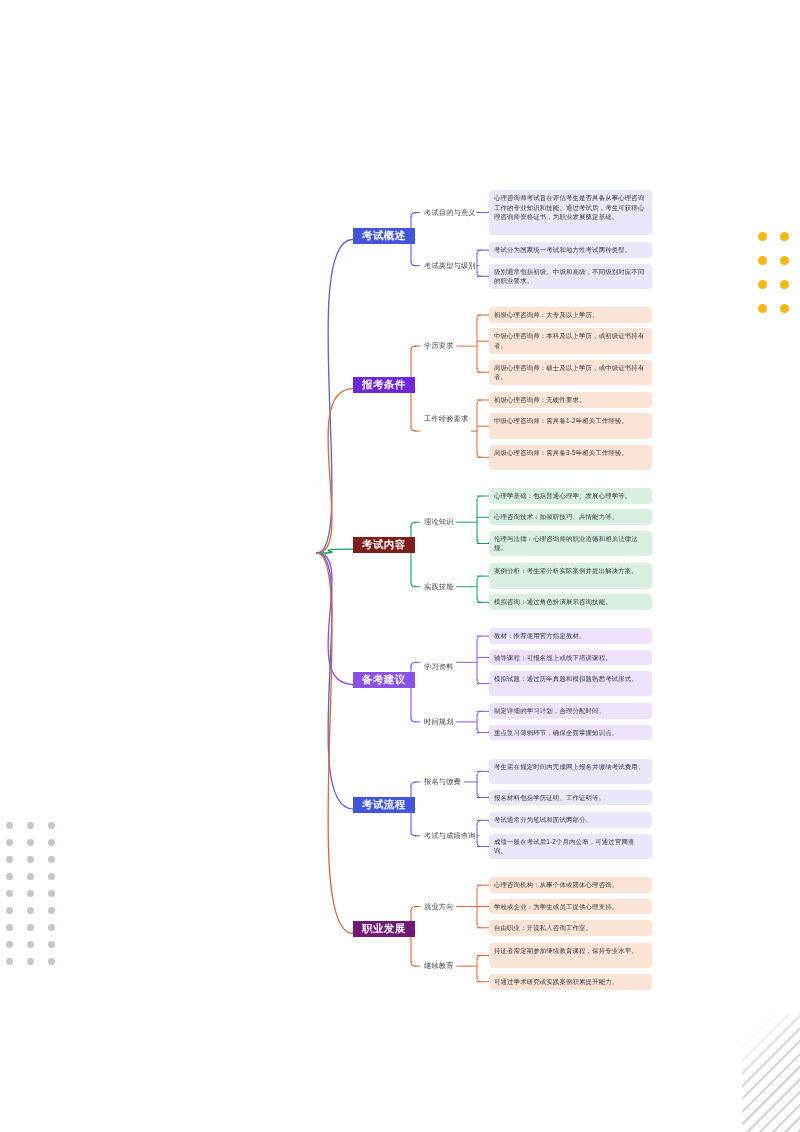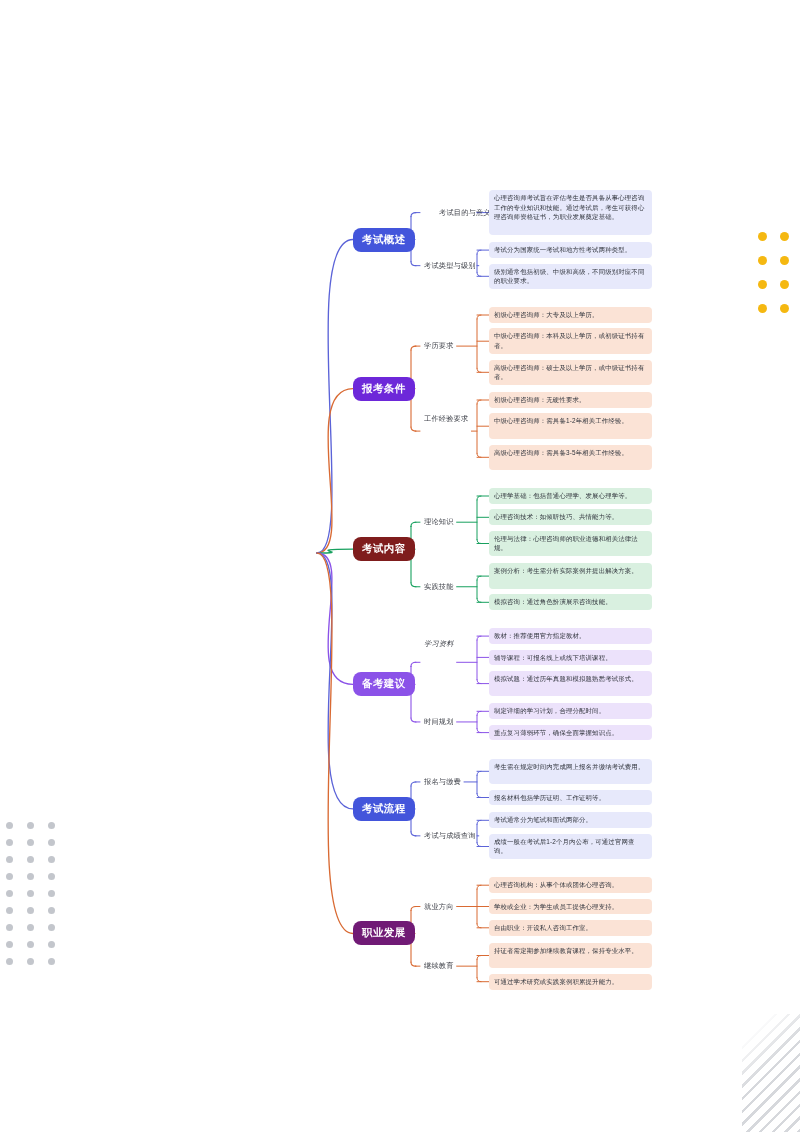--- a/index.html
+++ b/index.html
@@ -30,21 +30,21 @@
 
   #root-node{
     left:143px;top:535px;width:174px;height:37px;
     background:#23242a;border-radius:9px;
     display:flex;align-items:center;justify-content:center;
     color:#ffffff;font-size:14.5px;font-weight:bold;letter-spacing:.6px;
     box-shadow:0 2px 5px rgba(0,0,0,.22);
   }
 
   .branch{
-    height:24px;border-radius:8px;
+    height:16px;border-radius:0;
     display:flex;align-items:center;justify-content:center;
     color:#fff;font-size:10.5px;font-weight:bold;letter-spacing:.4px;
     padding:0 9px;white-space:nowrap;
   }
 
   .sub{
     font-size:7.2px;color:#3a3d45;white-space:nowrap;
     display:flex;align-items:center;letter-spacing:.2px;
   }
 
@@ -214,21 +214,21 @@
       <i></i>
       <i></i>
       <i></i>
       <i></i>
     </div>
   <div class="deco" id="hatch"></div>
 
 
   <div id="nodes-layer">
       <div class="node branch" style="left: 353px; top: 227.55px; background: rgb(67, 85, 219);">考试概述</div>
-      <div class="node sub" style="left: 439px; top: 207.6px;">考试目的与意义</div>
+      <div class="node sub" style="left: 424px; top: 207.6px;">考试目的与意义</div>
       <div class="node leaf" style="left: 489px; top: 190px; width: 163px; min-height: 45.2px; background: rgb(231, 233, 251);">心理咨询师考试旨在评估考生是否具备从事心理咨询工作的专业知识和技能。通过考试后，考生可获得心理咨询师资格证书，为职业发展奠定基础。</div>
       <div class="node sub" style="left: 424px; top: 260.65px;">考试类型与级别</div>
       <div class="node leaf" style="left: 489px; top: 242.2px; width: 163px; min-height: 15.8px; background: rgb(231, 233, 251);">考试分为国家统一考试和地方性考试两种类型。</div>
       <div class="node leaf" style="left: 489px; top: 263.5px; width: 163px; min-height: 25.6px; background: rgb(231, 233, 251);">级别通常包括初级、中级和高级，不同级别对应不同的职业要求。</div>
       <div class="node branch" style="left: 353px; top: 376.6px; background: #6d28d9;">报考条件</div>
       <div class="node sub" style="left: 424px; top: 341.1px;">学历要求</div>
       <div class="node leaf" style="left: 489px; top: 307.1px; width: 163px; min-height: 15.8px; background: rgb(251, 227, 214);">初级心理咨询师：大专及以上学历。</div>
       <div class="node leaf" style="left: 489px; top: 328.4px; width: 163px; min-height: 25.6px; background: rgb(251, 227, 214);">中级心理咨询师：本科及以上学历，或初级证书持有者。</div>
       <div class="node leaf" style="left: 489px; top: 359.5px; width: 163px; min-height: 25.6px; background: rgb(251, 227, 214);">高级心理咨询师：硕士及以上学历，或中级证书持有者。</div>
       <div class="node sub" style="left: 424px; top: 414px;">工作经验要求</div>
@@ -237,21 +237,21 @@
       <div class="node leaf" style="left: 489px; top: 444.5px; width: 163px; min-height: 25.6px; background: rgb(251, 227, 214);">高级心理咨询师：需具备3-5年相关工作经验。</div>
       <div class="node branch" style="left: 353px; top: 537.15px; background: #7f1d1d;">考试内容</div>
       <div class="node sub" style="left: 424px; top: 517.2px;">理论知识</div>
       <div class="node leaf" style="left: 489px; top: 488.1px; width: 163px; min-height: 15.8px; background: rgb(217, 240, 224);">心理学基础：包括普通心理学、发展心理学等。</div>
       <div class="node leaf" style="left: 489px; top: 509.4px; width: 163px; min-height: 15.8px; background: rgb(217, 240, 224);">心理咨询技术：如倾听技巧、共情能力等。</div>
       <div class="node leaf" style="left: 489px; top: 530.7px; width: 163px; min-height: 25.6px; background: rgb(217, 240, 224);">伦理与法律：心理咨询师的职业道德和相关法律法规。</div>
       <div class="node sub" style="left: 424px; top: 581.75px;">实践技能</div>
       <div class="node leaf" style="left: 489px; top: 563.3px; width: 163px; min-height: 25.6px; background: rgb(217, 240, 224);">案例分析：考生需分析实际案例并提出解决方案。</div>
       <div class="node leaf" style="left: 489px; top: 594.4px; width: 163px; min-height: 15.8px; background: rgb(217, 240, 224);">模拟咨询：通过角色扮演展示咨询技能。</div>
       <div class="node branch" style="left: 353px; top: 672.35px; background: rgb(139, 82, 232);">备考建议</div>
-      <div class="node sub" style="left: 424px; top: 639px; font-style: italic;">学习资料</div>
+      <div class="node sub" style="left: 424px; top: 662px;">学习资料</div>
       <div class="node leaf" style="left: 489px; top: 628.2px; width: 163px; min-height: 15.8px; background: rgb(236, 226, 251);">教材：推荐使用官方指定教材。</div>
       <div class="node leaf" style="left: 489px; top: 649.5px; width: 163px; min-height: 15.8px; background: rgb(236, 226, 251);">辅导课程：可报名线上或线下培训课程。</div>
       <div class="node leaf" style="left: 489px; top: 670.8px; width: 163px; min-height: 25.6px; background: rgb(236, 226, 251);">模拟试题：通过历年真题和模拟题熟悉考试形式。</div>
       <div class="node sub" style="left: 424px; top: 716.95px;">时间规划</div>
       <div class="node leaf" style="left: 489px; top: 703.4px; width: 163px; min-height: 15.8px; background: rgb(236, 226, 251);">制定详细的学习计划，合理分配时间。</div>
       <div class="node leaf" style="left: 489px; top: 724.7px; width: 163px; min-height: 15.8px; background: rgb(236, 226, 251);">重点复习薄弱环节，确保全面掌握知识点。</div>
       <div class="node branch" style="left: 353px; top: 796.9px; background: rgb(67, 85, 219);">考试流程</div>
       <div class="node sub" style="left: 424px; top: 776.95px;">报名与缴费</div>
       <div class="node leaf" style="left: 489px; top: 758.5px; width: 163px; min-height: 25.6px; background: rgb(231, 233, 251);">考生需在规定时间内完成网上报名并缴纳考试费用。</div>
       <div class="node leaf" style="left: 489px; top: 789.6px; width: 163px; min-height: 15.8px; background: rgb(231, 233, 251);">报名材料包括学历证明、工作证明等。</div>

